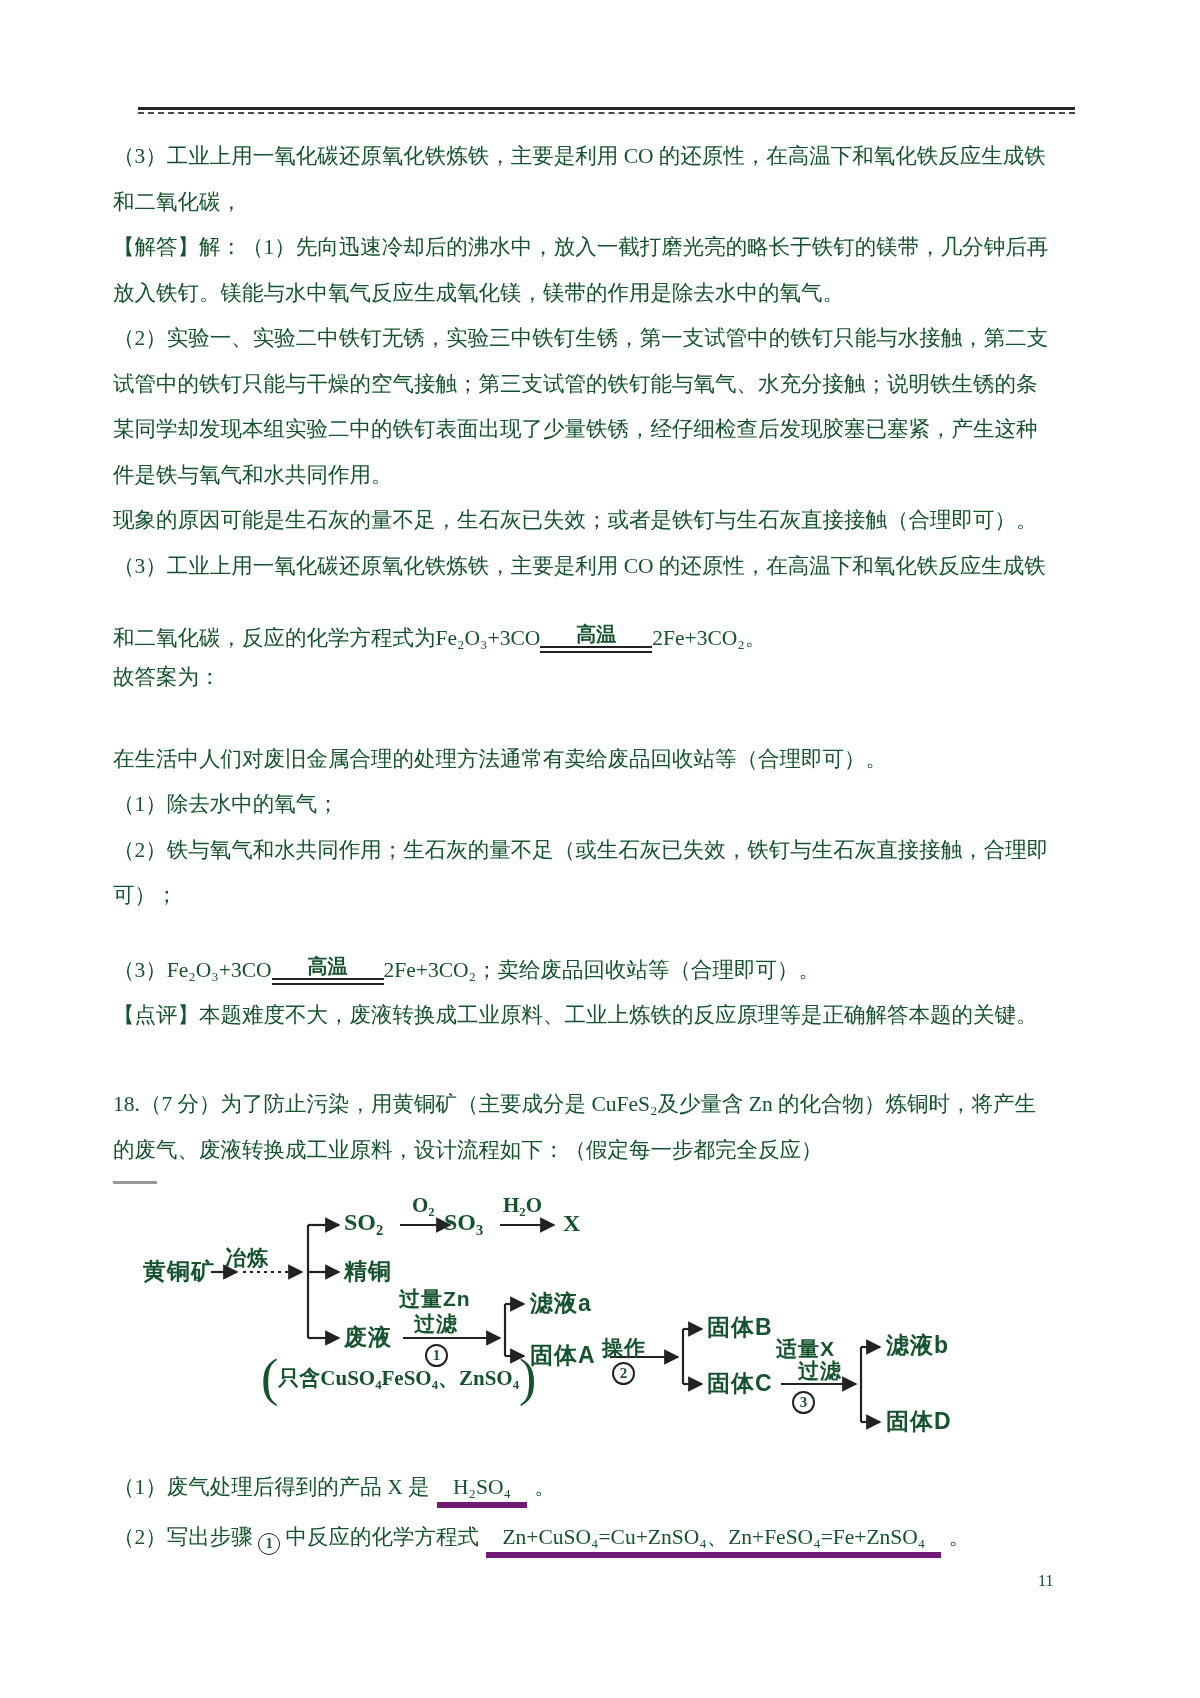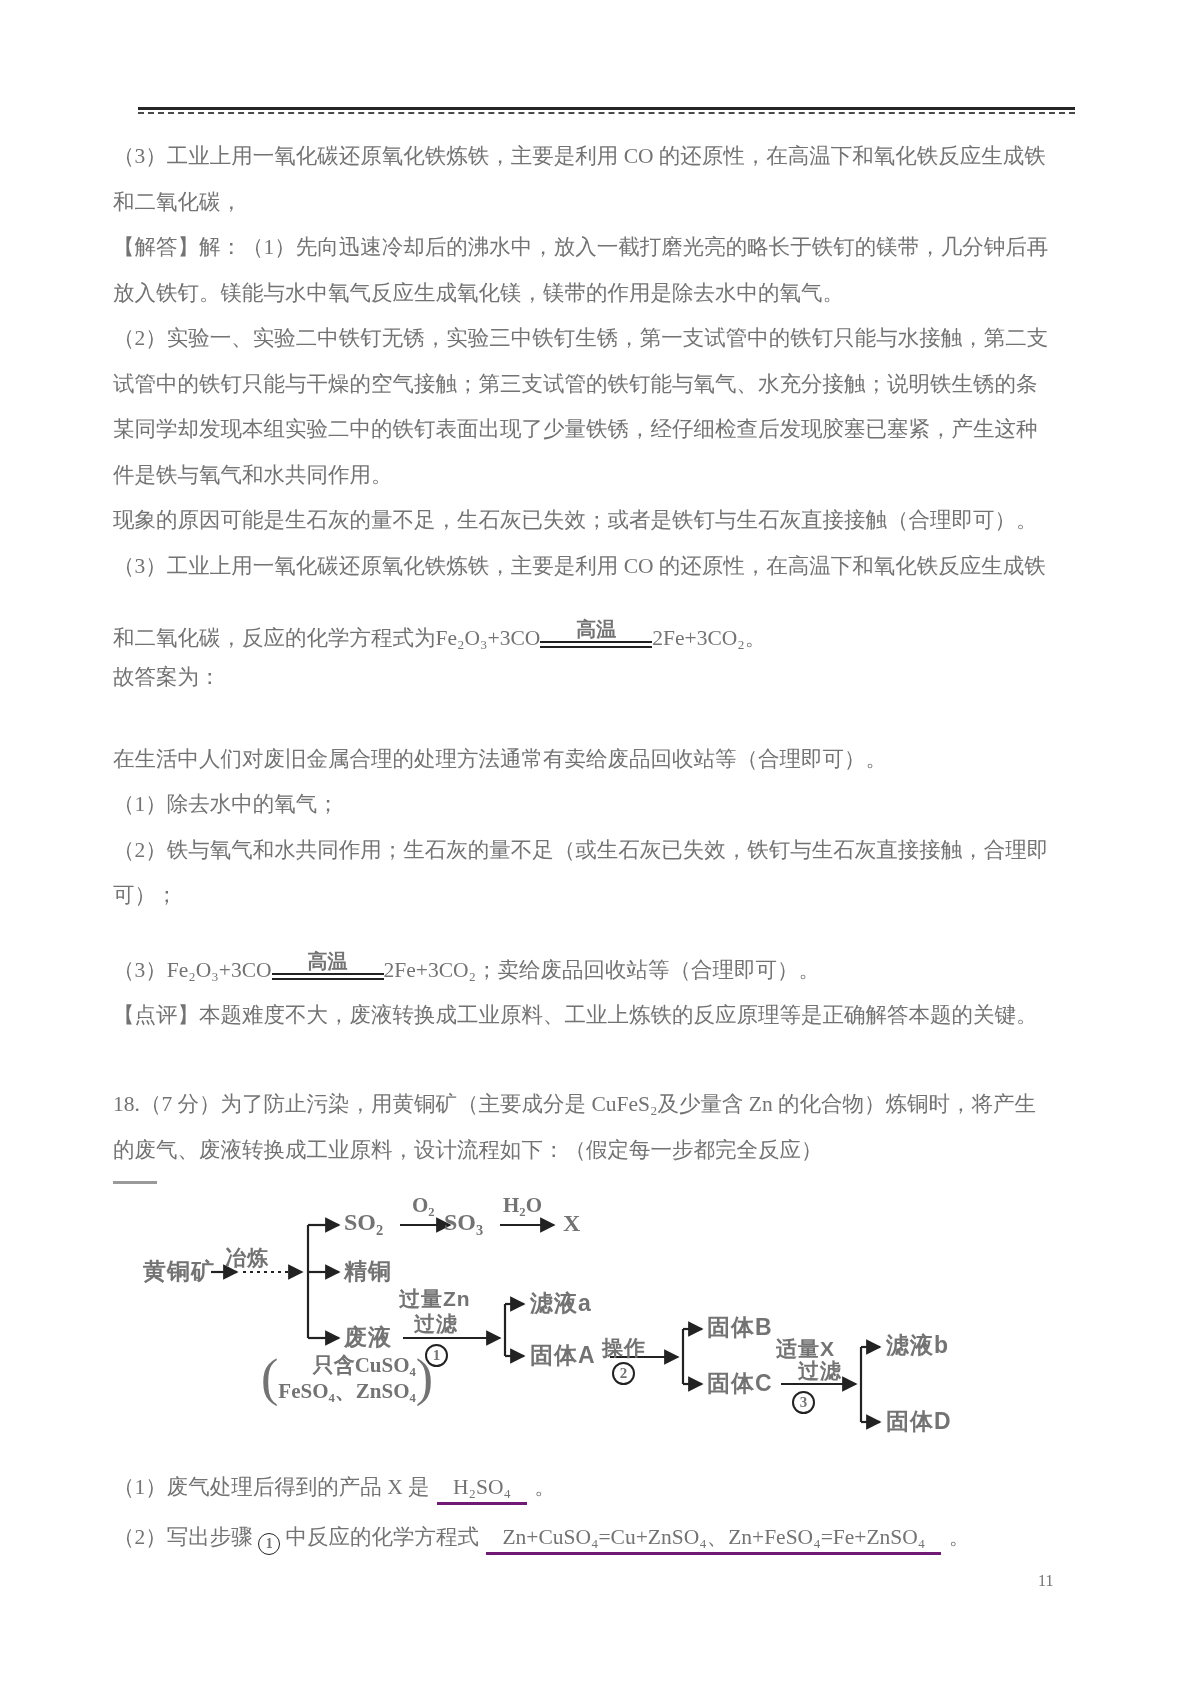--- a/index.html
+++ b/index.html
@@ -1,49 +1,49 @@
 <!DOCTYPE html>
 <html><head>
 <meta charset="utf-8">
 <style>
   html,body{margin:0;padding:0;background:#ffffff;}
   .page{position:relative;width:1200px;height:1698px;background:#ffffff;overflow:hidden;
-        font-family:"Liberation Serif","DejaVu Serif",serif;color:#737373;}
+        font-family:"Liberation Serif","DejaVu Serif",serif;color:#14532d;}
   .top-rule{position:absolute;left:138px;top:107px;width:937px;height:2px;
             border-top:3px solid #262626;border-bottom:2px dashed #4a4a4a;}
   .content{position:absolute;left:113px;top:130px;width:985px;font-size:21.5px;}
   .tl{height:45.5px;line-height:45.5px;white-space:nowrap;}
   .mt-first{margin-top:4px;}
   
   .eq-row{display:flex;align-items:flex-end;height:64px;padding-bottom:2px;white-space:nowrap;}
   .eq-row .txt{line-height:30px;}
-  .cond{display:flex;flex-direction:column;align-items:center;margin-bottom:5px;}
+  .cond{display:flex;flex-direction:column;align-items:center;}
   .cond-lbl{font-size:20px;font-weight:bold;line-height:23px;
             font-family:"Liberation Sans","DejaVu Sans",sans-serif;}
   .cond-line{width:112px;height:3px;border-top:2px solid #222;border-bottom:2px solid #222;}
   
   .q-row{height:46px;line-height:46px;white-space:nowrap;}
-  .blank{border-bottom:3px solid #701a75;padding:0 16px 3px;margin:0 2px;}
+  .blank{border-bottom:6px solid #701a75;padding:0 16px 3px;margin:0 2px;}
   .circ-inline{display:inline-flex;width:22px;height:22px;border:1.5px solid #222;border-radius:50%;
                align-items:center;justify-content:center;font-size:14px;font-weight:bold;
                vertical-align:-4px;box-sizing:border-box;}
   .dash-marker{width:44px;height:3px;background:#9a9a9a;margin-top:8px;}
   
   .diagram{position:relative;width:900px;height:266px;margin-top:8px;}
   .diagram svg{position:absolute;left:0;top:0;}
   .dl{position:absolute;white-space:nowrap;font-weight:bold;}
   .dl.zh{font-family:"Liberation Sans","DejaVu Sans",sans-serif;font-size:23px;line-height:26px;letter-spacing:1px;}
   .dl.fm{font-family:"Liberation Serif","DejaVu Serif",serif;font-size:24px;line-height:26px;}
   .dl.sm{font-size:21px;line-height:23px;}
   .circ{position:absolute;width:23px;height:23px;border:2px solid #222;border-radius:50%;
         display:flex;align-items:center;justify-content:center;font-size:15px;font-weight:bold;
         font-family:"Liberation Serif","DejaVu Serif",serif;box-sizing:border-box;}
   .note{position:absolute;display:flex;align-items:center;}
   .note .paren{font-size:52px;font-weight:400;line-height:52px;font-family:"Liberation Serif","DejaVu Serif",serif;}
-  .note .col{display:flex;flex-direction:column;align-items:flex-end;}
+  .note .col{display:flex;flex-direction:row;align-items:flex-start;}
   .note .col span{font-family:"Liberation Serif","DejaVu Serif",serif;font-weight:bold;font-size:21px;line-height:26px;white-space:nowrap;}
   .page-num{position:absolute;left:1038px;top:1572px;font-size:16px;text-align:center;}
 </style>
 </head>
 <body>
 
 <div class="page">
   <div class="top-rule"></div>
 
   <div class="content">

